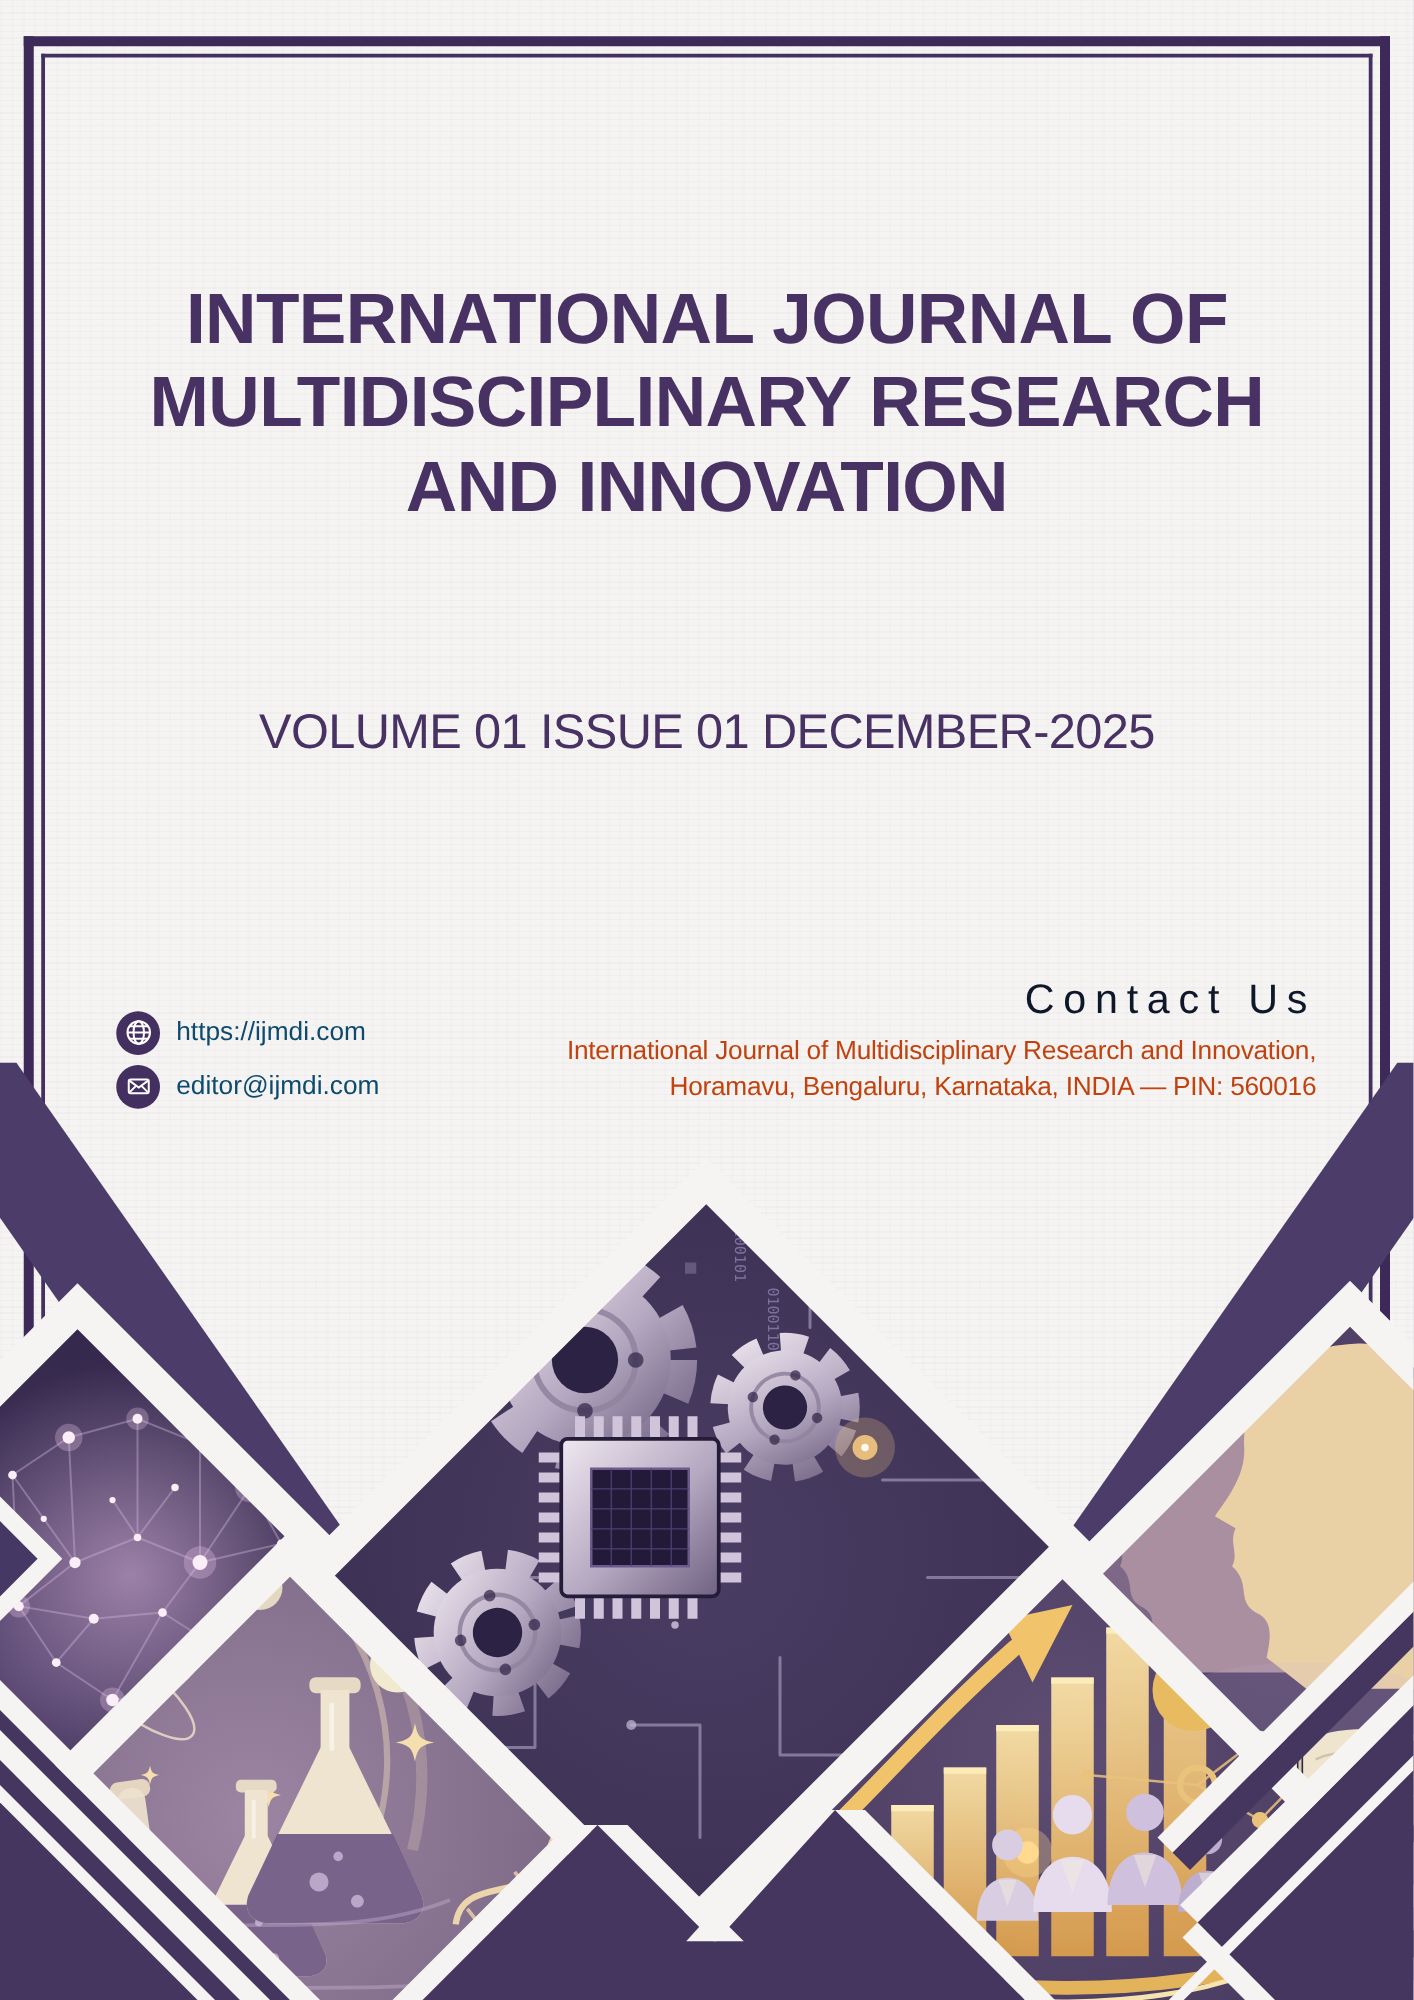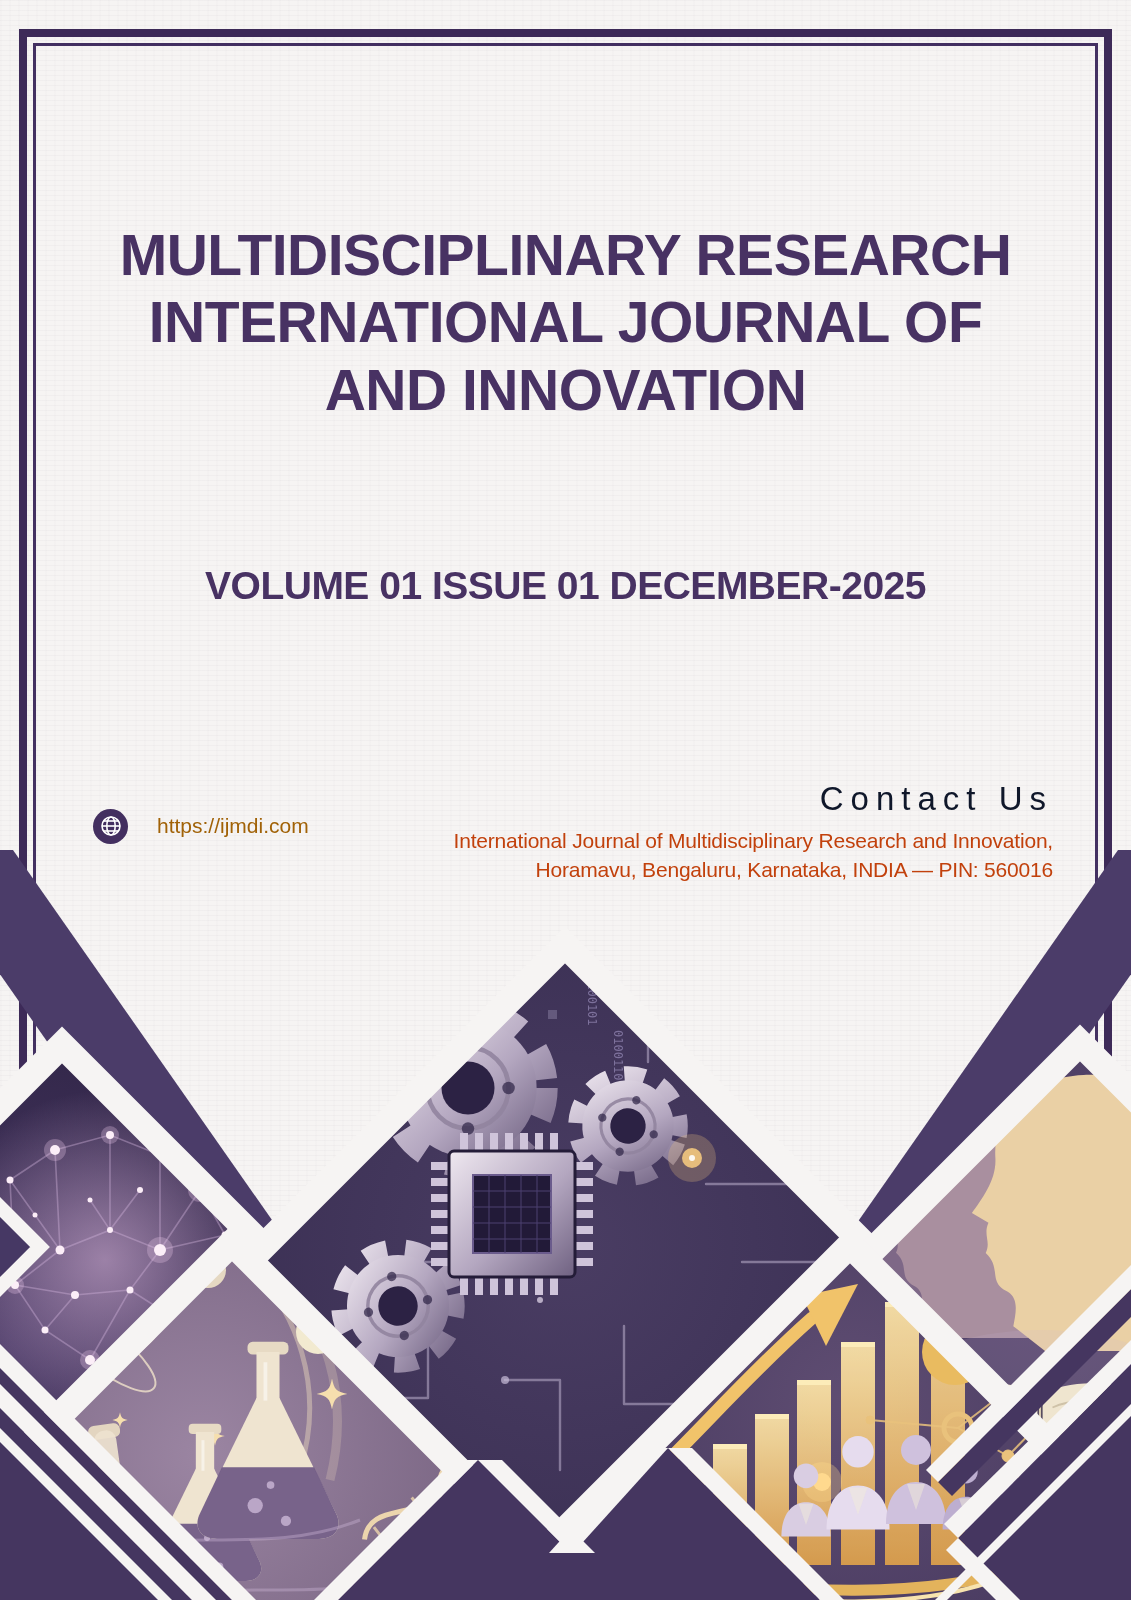--- a/index.html
+++ b/index.html
@@ -22,68 +22,78 @@
     position:absolute;left:33px;right:33px;top:43px;bottom:-30px;z-index:1;
     border:3px solid #433061;border-bottom:none;
   }
   .title{
     position:absolute;top:222px;left:45px;right:45px;z-index:5;
     text-align:center;font-size:57px;font-weight:bold;color:#483263;
     line-height:1.18;letter-spacing:-.5px;
   }
   .issue{
     position:absolute;top:564px;left:0;width:100%;z-index:5;
-    text-align:center;font-size:39px;font-weight:bold;color:#483263;letter-spacing:-.5px;
+    text-align:center;font-size:39px;font-weight:normal;color:#483263;letter-spacing:-.5px;
   }
   .contact-heading{
     position:absolute;top:780px;right:78px;z-index:5;
     font-size:33px;color:#0f172a;letter-spacing:7px;
   }
   .address{
     position:absolute;top:826px;right:78px;width:720px;z-index:5;
     text-align:right;font-size:21px;color:#c2410c;line-height:29px;letter-spacing:-.2px;
   }
   .links{position:absolute;left:93px;top:808px;z-index:5;}
   .link-row{display:flex;align-items:center;gap:13px;height:36px;margin-bottom:7px;}
   .circle-icon{
     width:35px;height:35px;border-radius:50%;background:#432f60;flex:0 0 auto;
     display:flex;align-items:center;justify-content:center;
   }
-  .link-text{font-size:21px;color:#a16207;margin-left:16px;}
+  .link-text{font-size:21px;color:#0c4a6e;}
   .collage{position:absolute;left:0;top:850px;width:1131px;height:750px;z-index:4;}
 </style>
 </head>
 <body>
 
 <div id="cover">
   <div class="frame-outer"></div>
   <div class="frame-inner"></div>
 
   <div class="title">
+    <div>INTERNATIONAL JOURNAL OF</div>
     <div>MULTIDISCIPLINARY RESEARCH</div>
-    <div>INTERNATIONAL JOURNAL OF</div>
     <div>AND INNOVATION</div>
   </div>
 
   <div class="issue">VOLUME 01 ISSUE 01 DECEMBER-2025</div>
 
   <div class="contact-heading">Contact Us</div>
 
   <div class="links">
     <div class="link-row">
       <span class="circle-icon">
         <svg width="22" height="22" viewBox="0 0 22 22" fill="none" stroke="#ffffff" stroke-width="1.6">
           <circle cx="11" cy="11" r="9"></circle>
           <ellipse cx="11" cy="11" rx="4.2" ry="9"></ellipse>
           <line x1="2" y1="11" x2="20" y2="11"></line>
           <line x1="3.2" y1="6" x2="18.8" y2="6"></line>
           <line x1="3.2" y1="16" x2="18.8" y2="16"></line>
         </svg>
       </span>
       <span class="link-text">https://ijmdi.com</span>
+    </div>
+    <div class="link-row">
+      <span class="circle-icon">
+        <svg width="22" height="22" viewBox="0 0 22 22" fill="none" stroke="#ffffff" stroke-width="1.6">
+          <rect x="3" y="5.5" width="16" height="11" rx="1.5"></rect>
+          <path d="M3.5,6.5 L11,12 L18.5,6.5"></path>
+          <path d="M4,15.5 L8.8,10.7 M18,15.5 L13.2,10.7"></path>
+        </svg>
+      </span>
+      <span class="link-text">editor@ijmdi.com</span>
     </div>
   </div>
 
   <div class="address">
     <div>International Journal of Multidisciplinary Research and Innovation,</div>
     <div>Horamavu, Bengaluru, Karnataka, INDIA — PIN: 560016</div>
   </div>
 
   <svg class="collage" viewBox="0 850 1131 750" xmlns="http://www.w3.org/2000/svg">
     <defs>

